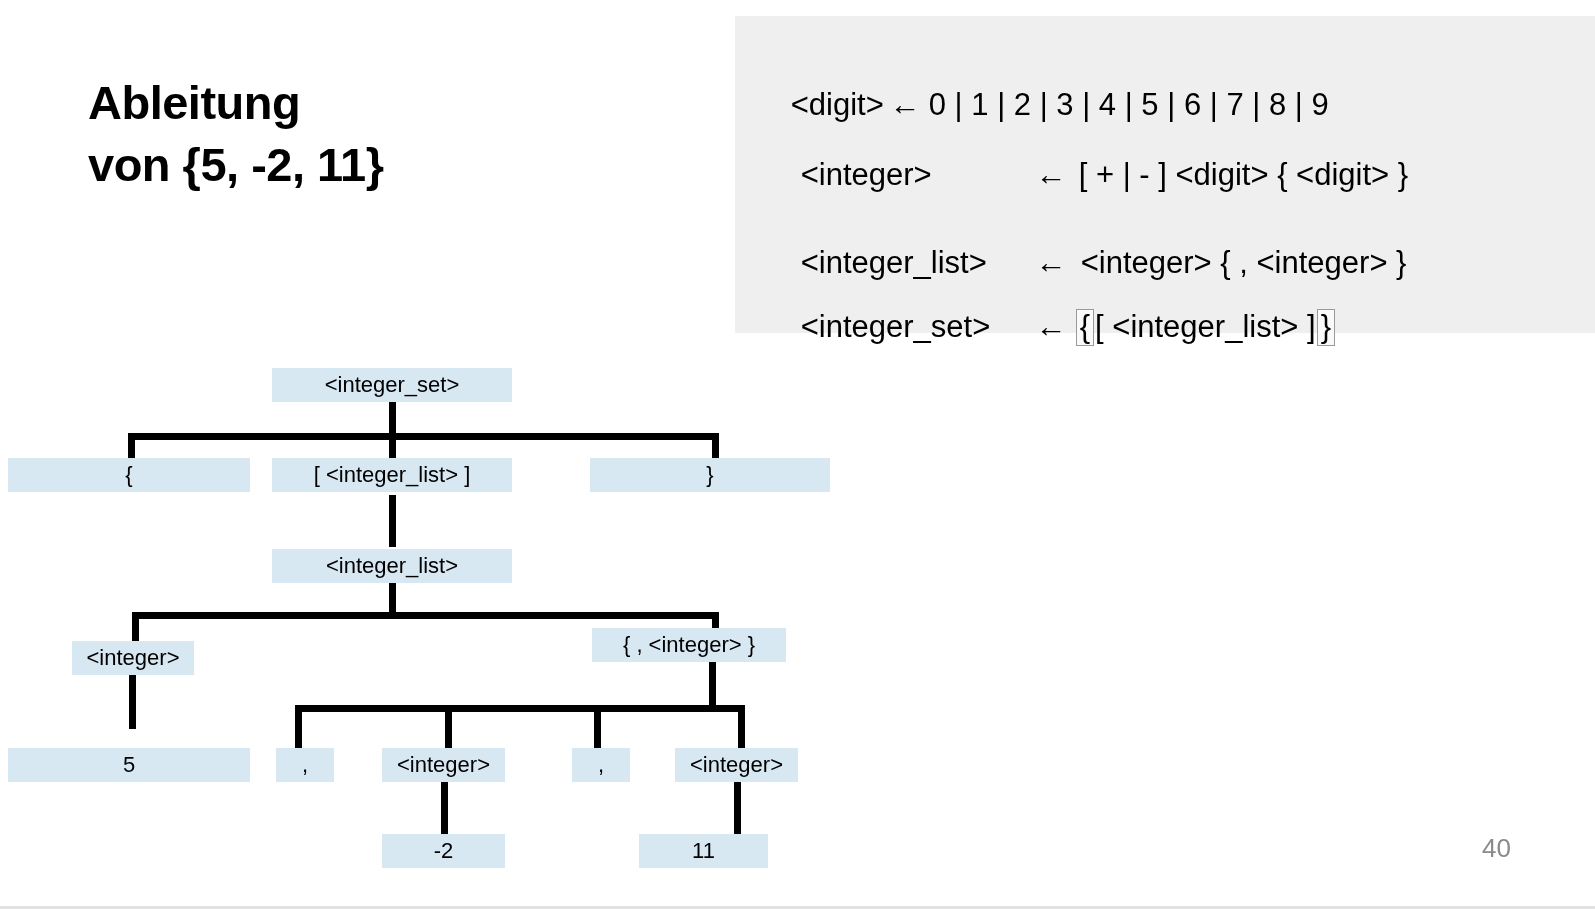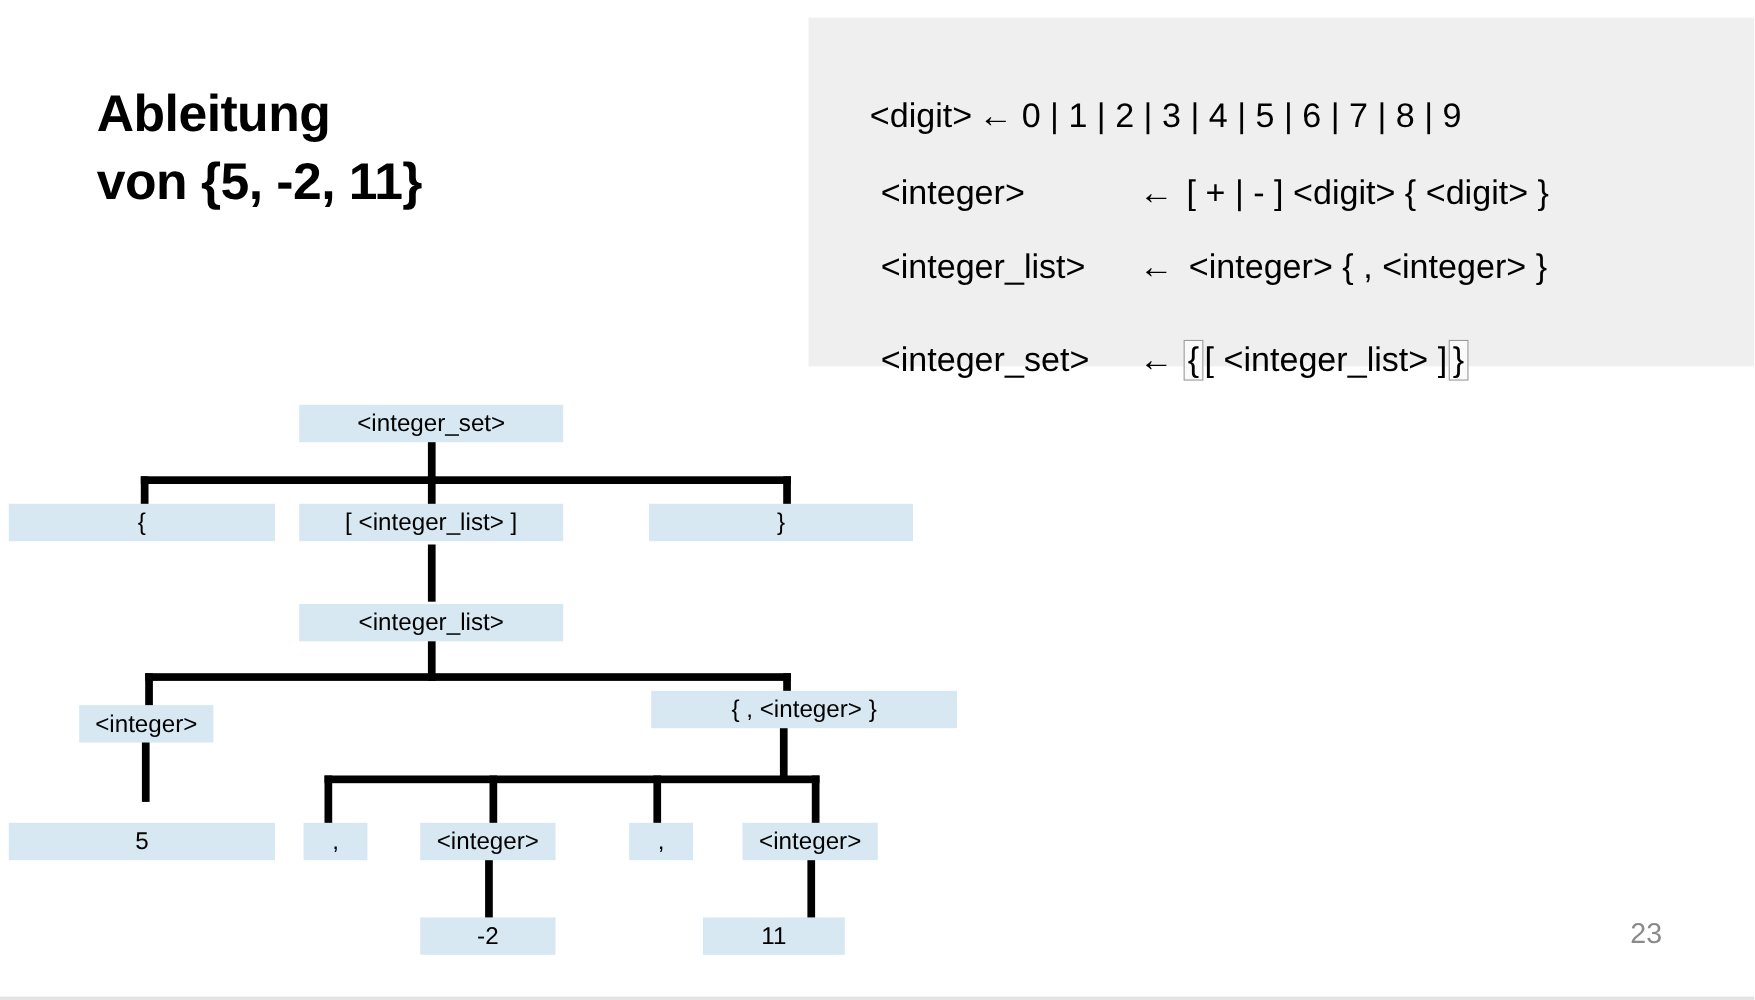--- a/index.html
+++ b/index.html
@@ -114,21 +114,21 @@
   <div id="grammar">
 
     <div class="rule" style="left:4px; top:42px;">
       <span class="lhs">&lt;digit&gt;</span><span style="margin:0 8px 0 6px;">←</span><span>0 | 1 | 2 | 3 | 4 | 5 | 6 | 7 | 8 | 9</span>
     </div>
 
     <div class="rule" style="left:14px; top:112px;">
       <span class="lhs" style="width:235px;">&lt;integer&gt;</span><span style="margin-right:12px;">←</span><span>[ + | - ] &lt;digit&gt; { &lt;digit&gt; }</span>
     </div>
 
-    <div class="rule" style="left:14px; top:180px;">
+    <div class="rule" style="left:14px; top:200px;">
       <span class="lhs" style="width:235px;">&lt;integer_list&gt;</span><span style="margin-right:14px;">←</span><span>&lt;integer&gt; { , &lt;integer&gt; }</span>
     </div>
 
     <div class="rule" style="left:14px; top:262px;">
       <span class="lhs" style="width:235px;">&lt;integer_set&gt;</span><span style="margin-right:8px;">←</span><span class="boxed-term">{</span><span>[ &lt;integer_list&gt; ]</span><span class="boxed-term">}</span>
     </div>
 
   </div>
 
   <div id="tree">
@@ -150,21 +150,21 @@
     <div class="edge edge-v" style="left:389px; top:145px; height:52px;"></div>
 
     <div class="node" style="left:272px; top:199px; width:240px;">&lt;integer_list&gt;</div>
 
     <div class="edge edge-v" style="left:389px; top:233px; height:36px;"></div>
     <div class="edge edge-h" style="left:132px; top:262px; width:587px;"></div>
     <div class="edge edge-v" style="left:132px; top:262px; height:36px;"></div>
     <div class="edge edge-v" style="left:712px; top:262px; height:36px;"></div>
 
     <div class="node" style="left:72px; top:291px; width:122px;">&lt;integer&gt;</div>
-    <div class="node" style="left:592px; top:278px; width:278px;">{ , &lt;integer&gt; }</div>
+    <div class="node" style="left:592px; top:278px; width:194px;">{ , &lt;integer&gt; }</div>
 
     <div class="edge edge-v" style="left:129px; top:325px; height:54px;"></div>
 
     <div class="edge edge-v" style="left:709px; top:312px; height:48px;"></div>
     <div class="edge edge-h" style="left:295px; top:355px; width:450px;"></div>
     <div class="edge edge-v" style="left:295px; top:355px; height:48px;"></div>
     <div class="edge edge-v" style="left:445px; top:355px; height:48px;"></div>
     <div class="edge edge-v" style="left:594px; top:355px; height:48px;"></div>
     <div class="edge edge-v" style="left:738px; top:355px; height:48px;"></div>
 
@@ -175,16 +175,16 @@
     <div class="node" style="left:675px; top:398px; width:123px;">&lt;integer&gt;</div>
 
     <div class="edge edge-v" style="left:441px; top:432px; height:54px;"></div>
     <div class="edge edge-v" style="left:734px; top:432px; height:54px;"></div>
 
     <div class="node" style="left:382px; top:484px; width:123px;">-2</div>
     <div class="node" style="left:639px; top:484px; width:129px;">11</div>
 
   </div>
 
-  <div id="pagenum">23</div>
+  <div id="pagenum">40</div>
   <div id="bottom-rule"></div>
 
 </div>
 
 </body></html>

